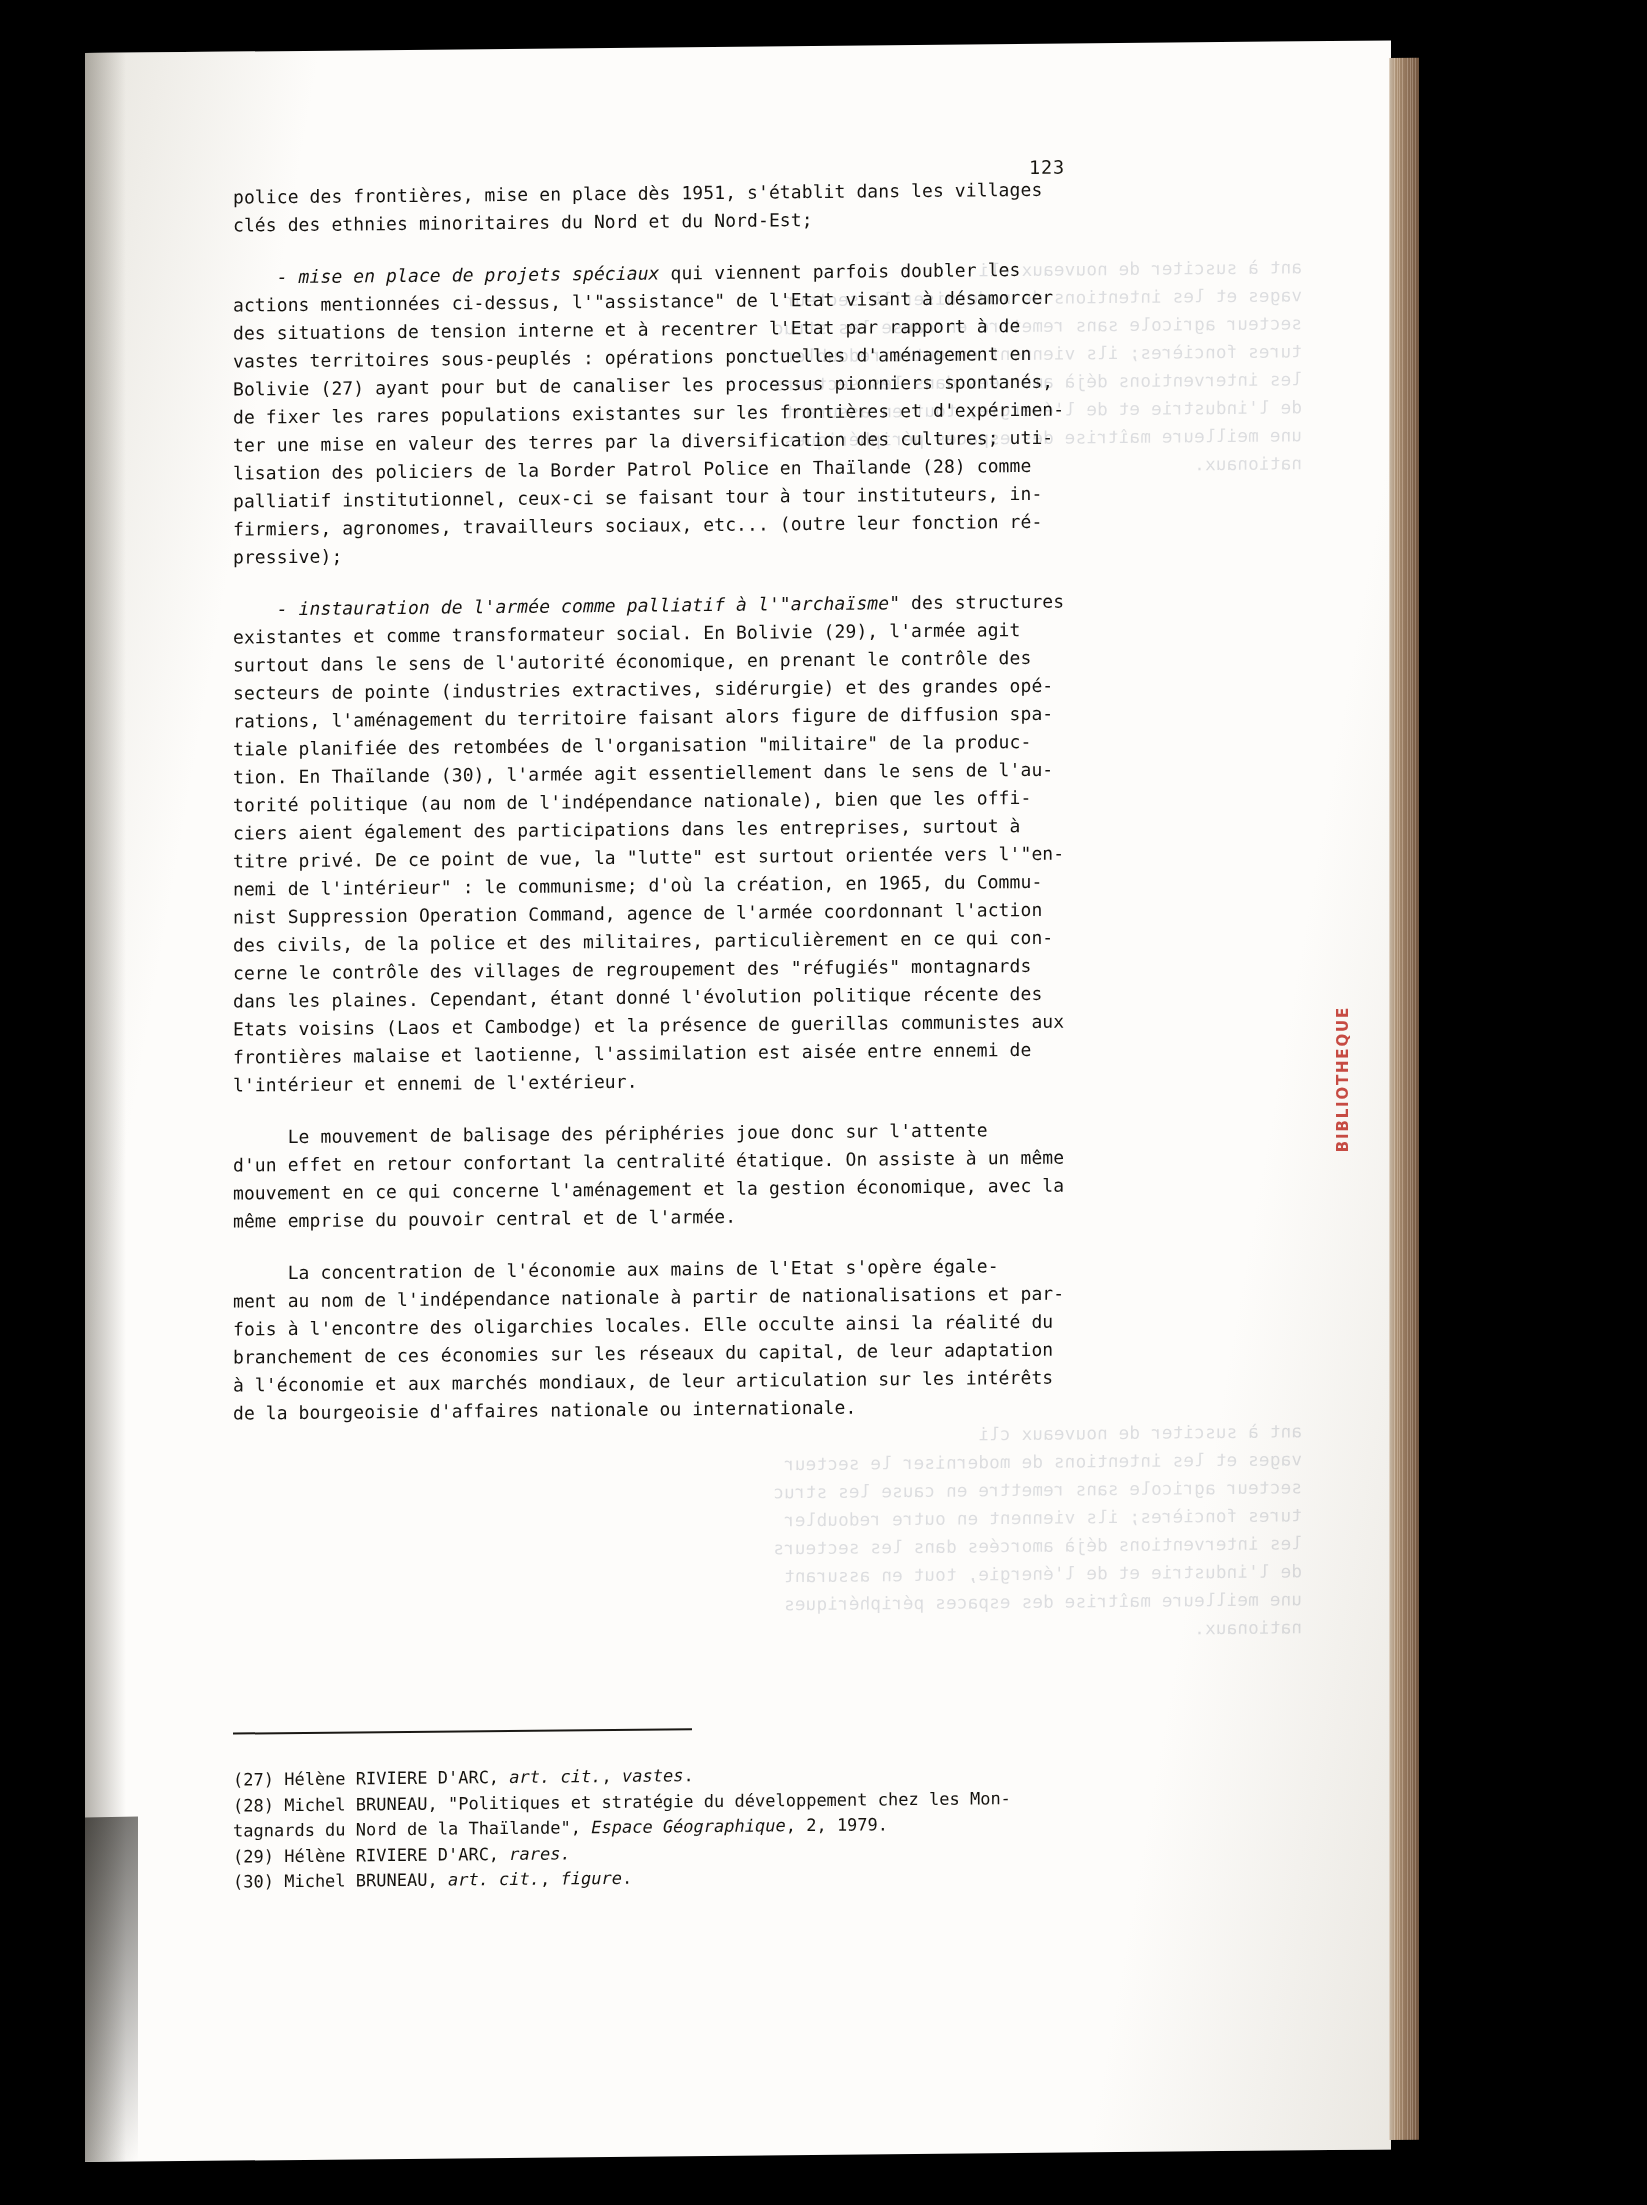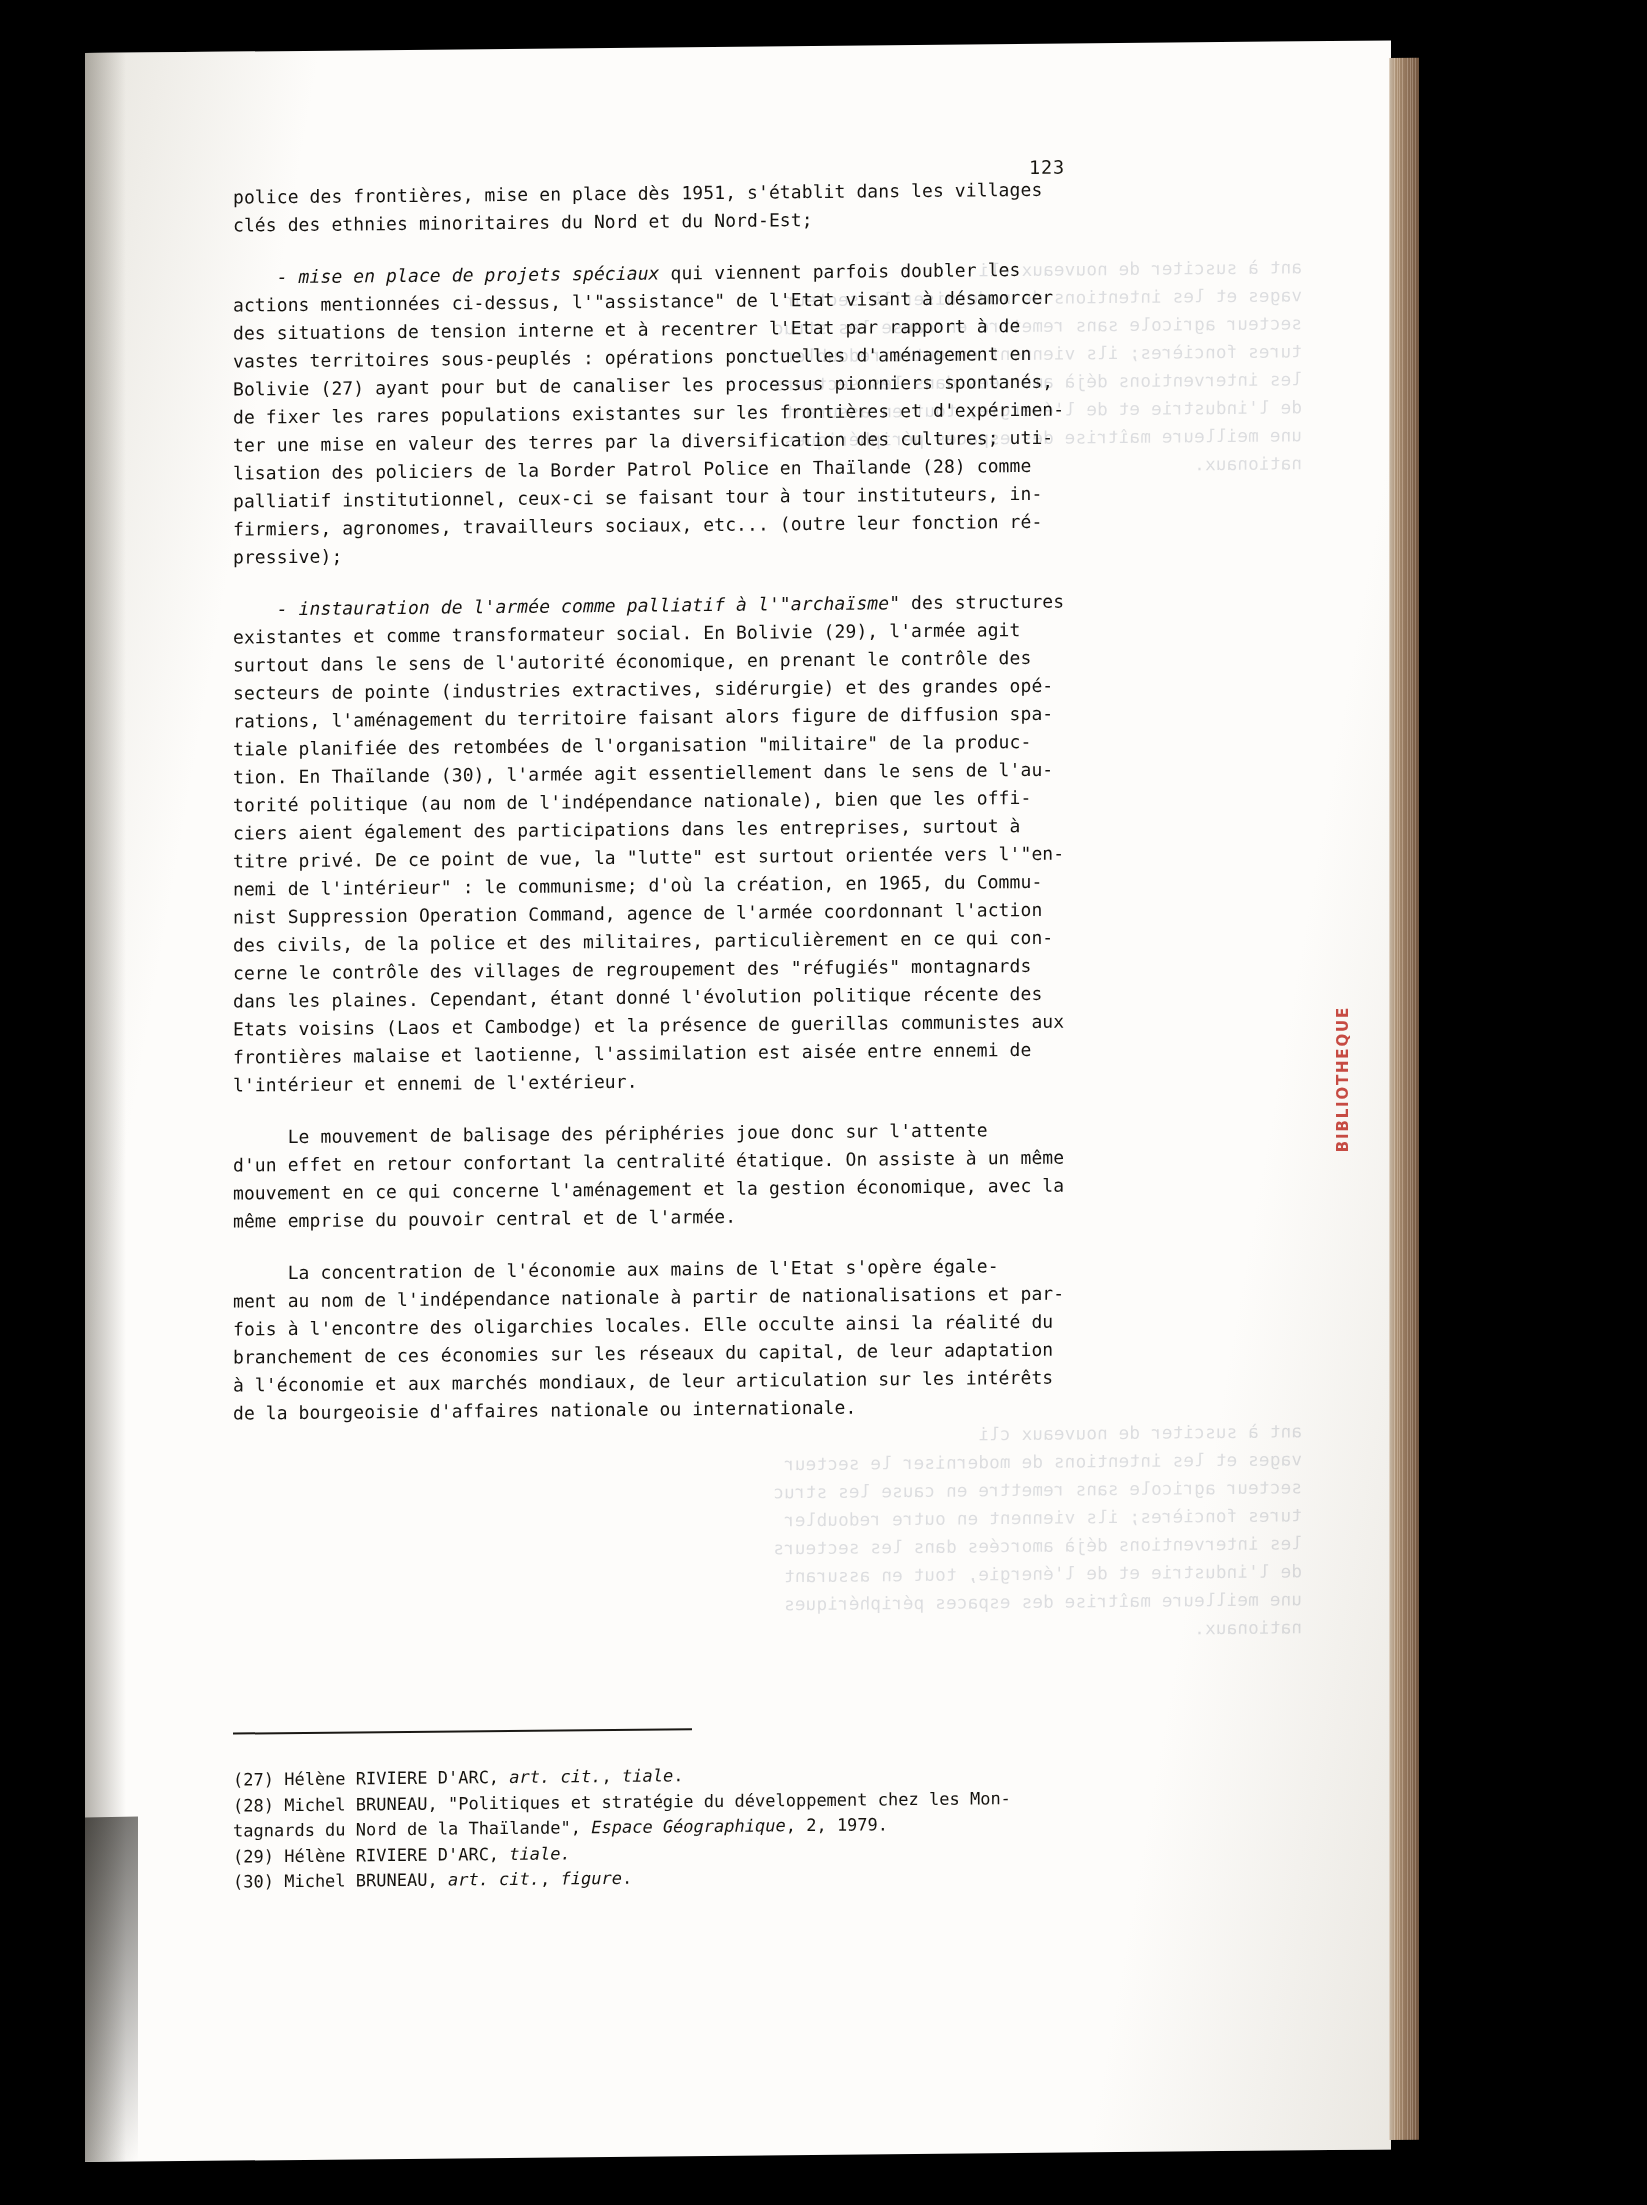--- a/index.html
+++ b/index.html
@@ -218,24 +218,24 @@
 ment au nom de l'indépendance nationale à partir de nationalisations et par-
 fois à l'encontre des oligarchies locales. Elle occulte ainsi la réalité du
 branchement de ces économies sur les réseaux du capital, de leur adaptation
 à l'économie et aux marchés mondiaux, de leur articulation sur les intérêts
 de la bourgeoisie d'affaires nationale ou internationale.</p>
   </div>
 
   <div class="rule"></div>
 
   <div class="notes">
-    <div>(27) Hélène RIVIERE D'ARC, <span class="it">art. cit.</span>, <span class="it">tiale</span>.</div>
+    <div>(27) Hélène RIVIERE D'ARC, <span class="it">art. cit.</span>, <span class="it">vastes</span>.</div>
     <div>(28) Michel BRUNEAU, "Politiques et stratégie du développement chez les Mon-
 tagnards du Nord de la Thaïlande", <span class="it">Espace Géographique</span>, 2, 1979.</div>
-    <div>(29) Hélène RIVIERE D'ARC, <span class="it">tiale.</span></div>
+    <div>(29) Hélène RIVIERE D'ARC, <span class="it">rares.</span></div>
     <div>(30) Michel BRUNEAU, <span class="it">art. cit.</span>, <span class="it">figure</span>.</div>
   </div>
 </div>
 
 <div class="edges"></div>
 <div class="stamp">BIBLIOTHEQUE</div>
 <div class="corner"></div>
 
 
 </body></html>

